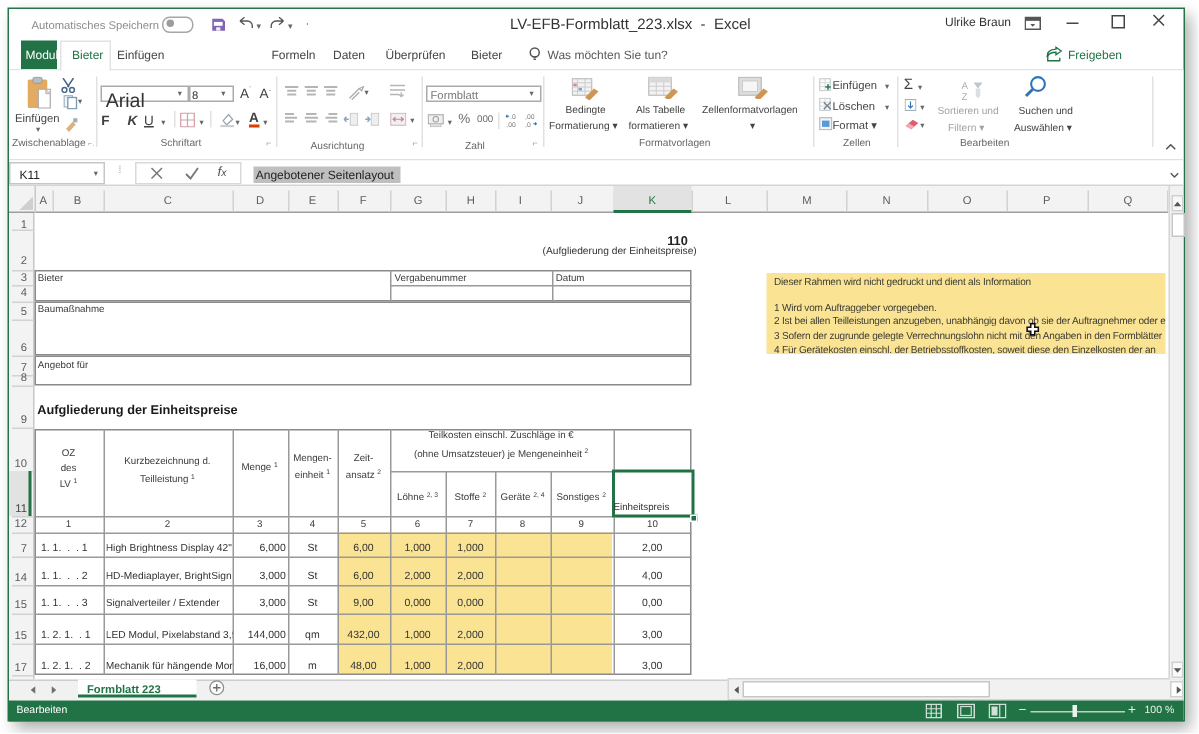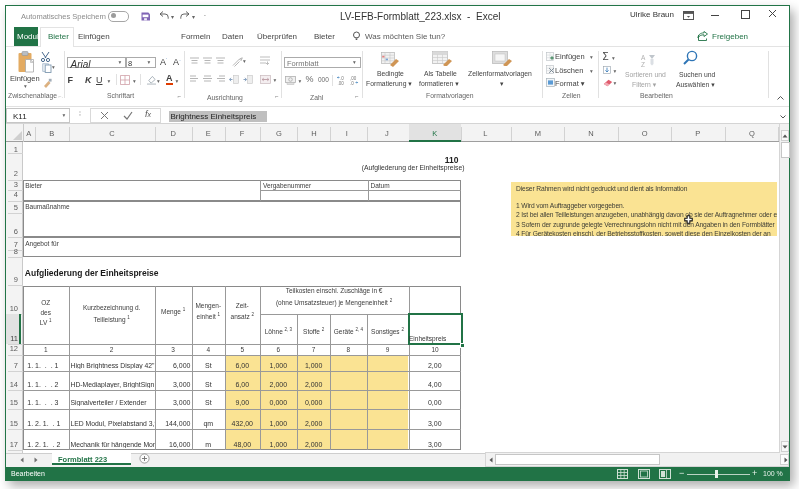--- a/index.html
+++ b/index.html
@@ -95,21 +95,21 @@
     </svg>
 <div class="t" style="left:52px;top:64px;font-size:5.5px;color:#666;">▾</div>
 <svg class="a" style="left:43px;top:78px" width="9" height="10" viewBox="0 0 9 10">
       <path d="M1 8 l4.5-5 2 2 -4.5 5z" fill="#dcb180"></path>
       <rect x="5.8" y="0.8" width="2.8" height="2.8" fill="#a3aeb9"></rect>
     </svg>
 <div class="t" style="left:8px;top:92px;font-size:6.8px;color:#666;">Zwischenablage</div>
 <div class="t" style="left:58.5px;top:93px;font-size:5px;color:#999;">⌐.</div>
 
 <div class="a" style="left:67px;top:57px;width:58.6px;height:11px;border:1px solid #ababab;box-sizing:border-box;"></div>
-<div class="t" style="left:70.5px;top:58.5px;font-size:10px;color:#333;font-style:italic;">Arial</div>
+<div class="t" style="left:70.5px;top:58.5px;font-size:13px;color:#333;">Arial</div>
 <div class="t" style="left:118.5px;top:59px;font-size:5.5px;color:#666;">▾</div>
 <div class="a" style="left:125.6px;top:57px;width:30px;height:11px;border:1px solid #ababab;box-sizing:border-box;"></div>
 <div class="t" style="left:128px;top:58.5px;font-size:7.5px;color:#333;">8</div>
 <div class="t" style="left:147.5px;top:59px;font-size:5.5px;color:#666;">▾</div>
 <div class="t" style="left:160px;top:57px;font-size:9px;color:#404040;">A<span style="font-size:6px;vertical-align:3px;color:#2f6db3;">˙</span></div>
 <div class="t" style="left:173px;top:57px;font-size:9px;color:#404040;">A<span style="font-size:6px;vertical-align:3px;color:#2f6db3;">·</span></div>
 <div class="t" style="left:67.5px;top:74.5px;font-size:9px;font-weight:bold;color:#404040;">F</div>
 <div class="t" style="left:85px;top:74.5px;font-size:9px;font-style:italic;font-weight:bold;color:#404040;">K</div>
 <div class="t" style="left:96px;top:74.5px;font-size:9px;color:#404040;text-decoration:underline;">U</div>
 <div class="t" style="left:107.5px;top:77.5px;font-size:5.5px;color:#666;">▾</div>
@@ -281,21 +281,21 @@
 <div class="t" style="left:79px;top:110px;font-size:7px;color:#999;">⁞</div>
 <div class="a" style="left:90px;top:108px;width:71px;height:15px;border:1px solid #d9d9d9;background:#fff;box-sizing:border-box;"></div>
 <svg class="a" style="left:100px;top:111px" width="9" height="9" viewBox="0 0 9 9">
       <path d="M1 1 L8 8 M8 1 L1 8" stroke="#777" stroke-width="1"></path>
     </svg>
 <svg class="a" style="left:123px;top:111px" width="10" height="9" viewBox="0 0 10 9">
       <path d="M1 5 l3 3 5-7" stroke="#777" fill="none" stroke-width="1.2"></path>
     </svg>
 <div class="t" style="left:145px;top:109px;font-size:9px;font-style:italic;color:#555;">f<span style="font-size:7px;">x</span></div>
 <div class="a" style="left:169px;top:111px;width:98px;height:11px;background:#bfbfbf;"></div>
-<div class="t" style="left:170.5px;top:112px;font-size:8px;color:#222;">Brightness Einheitspreis</div>
+<div class="t" style="left:170.5px;top:112px;font-size:8px;color:#222;">Angebotener Seitenlayout</div>
 <svg class="a" style="left:779.5px;top:114.5px" width="6" height="4" viewBox="0 0 6 4">
       <path d="M0.5 0.5 L3 3 L5.5 0.5" stroke="#555" fill="none" stroke-width="1"></path>
     </svg>
 
 <div class="a" style="left:6px;top:124px;width:773px;height:18px;background:#f3f3f3;border-bottom:1px solid #9e9e9e;box-sizing:border-box;"></div>
 <svg class="a" style="left:12px;top:130px" width="11" height="11" viewBox="0 0 11 11">
       <path d="M10 1 v9 h-9 z" fill="#cfcfcf"></path>
     </svg>
 <div class="vline" style="left:23px;top:124px;height:18px;background:#c9c9c9;"></div>
 

